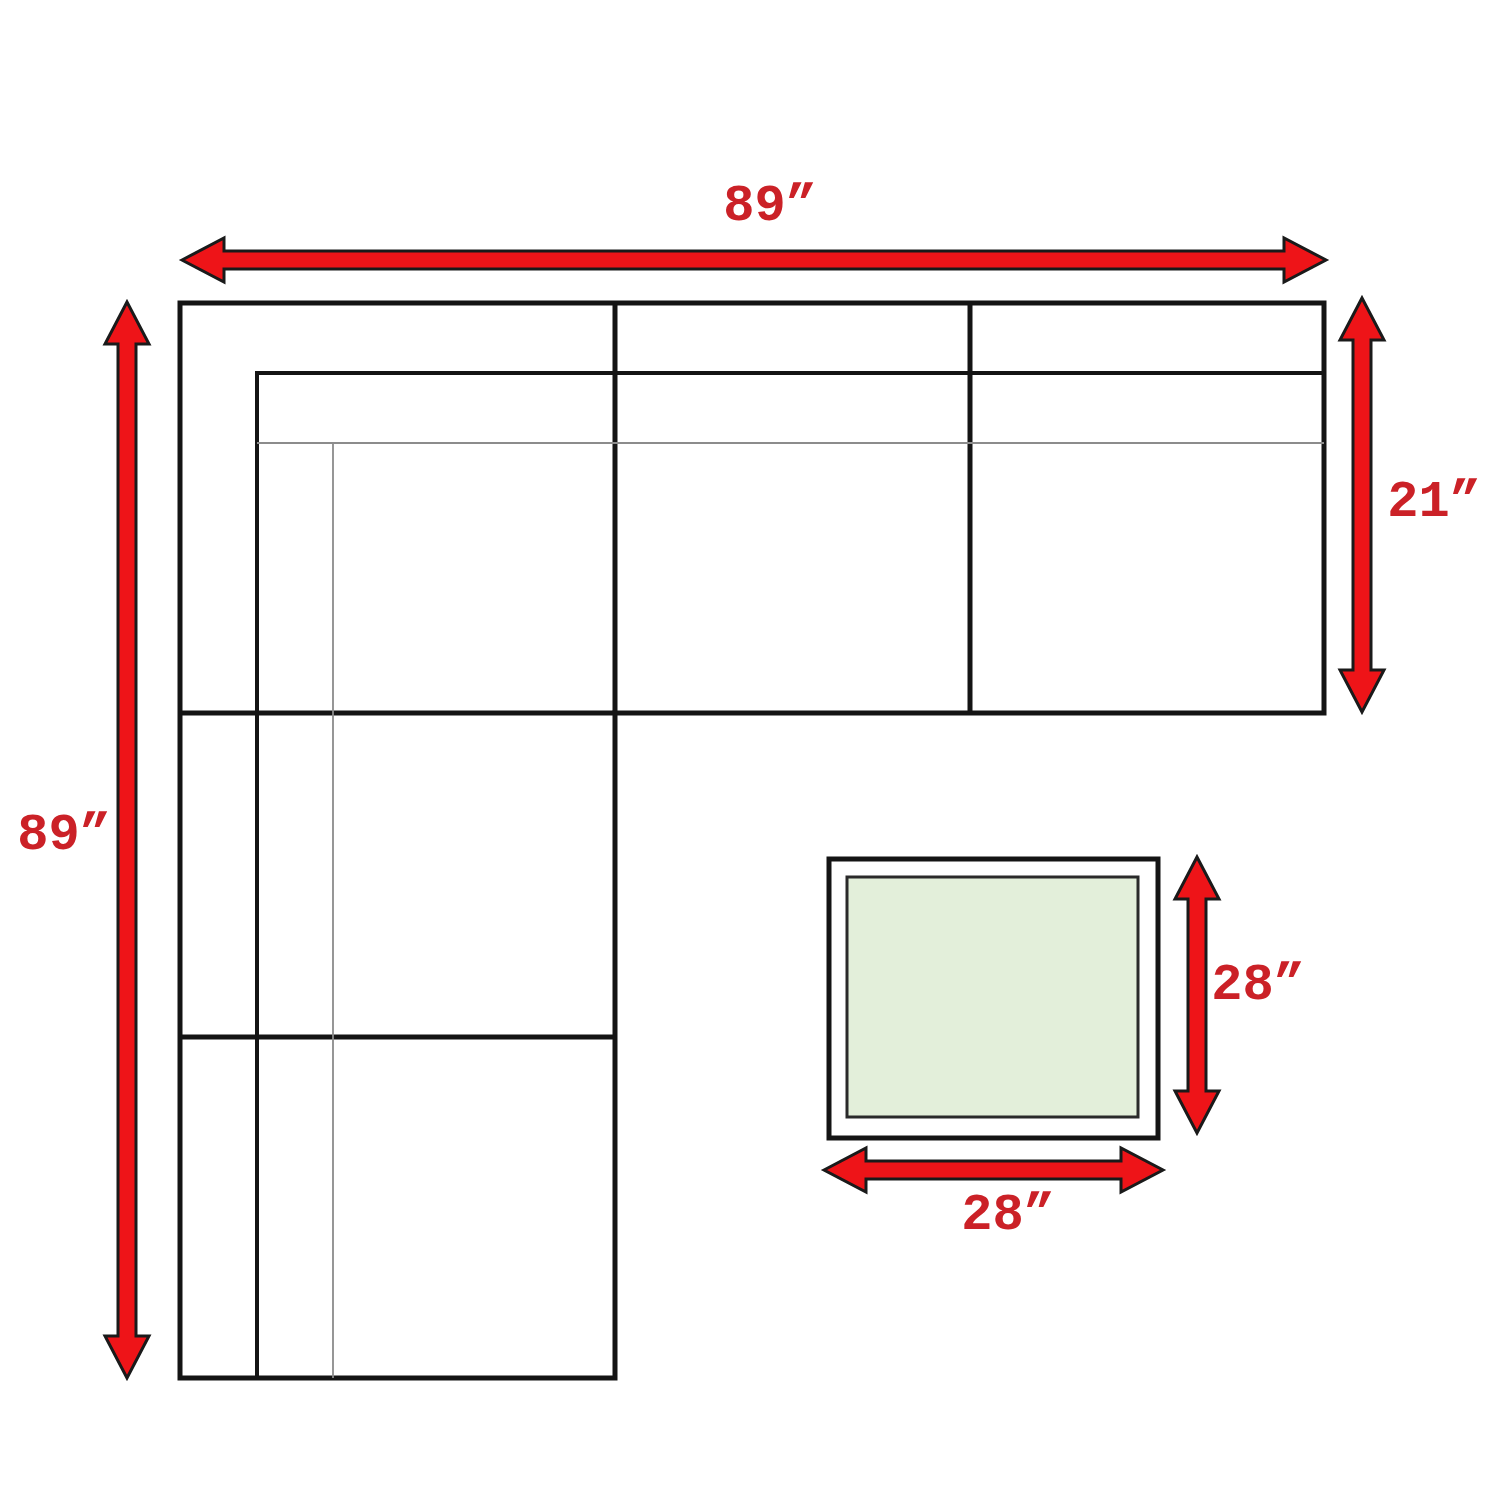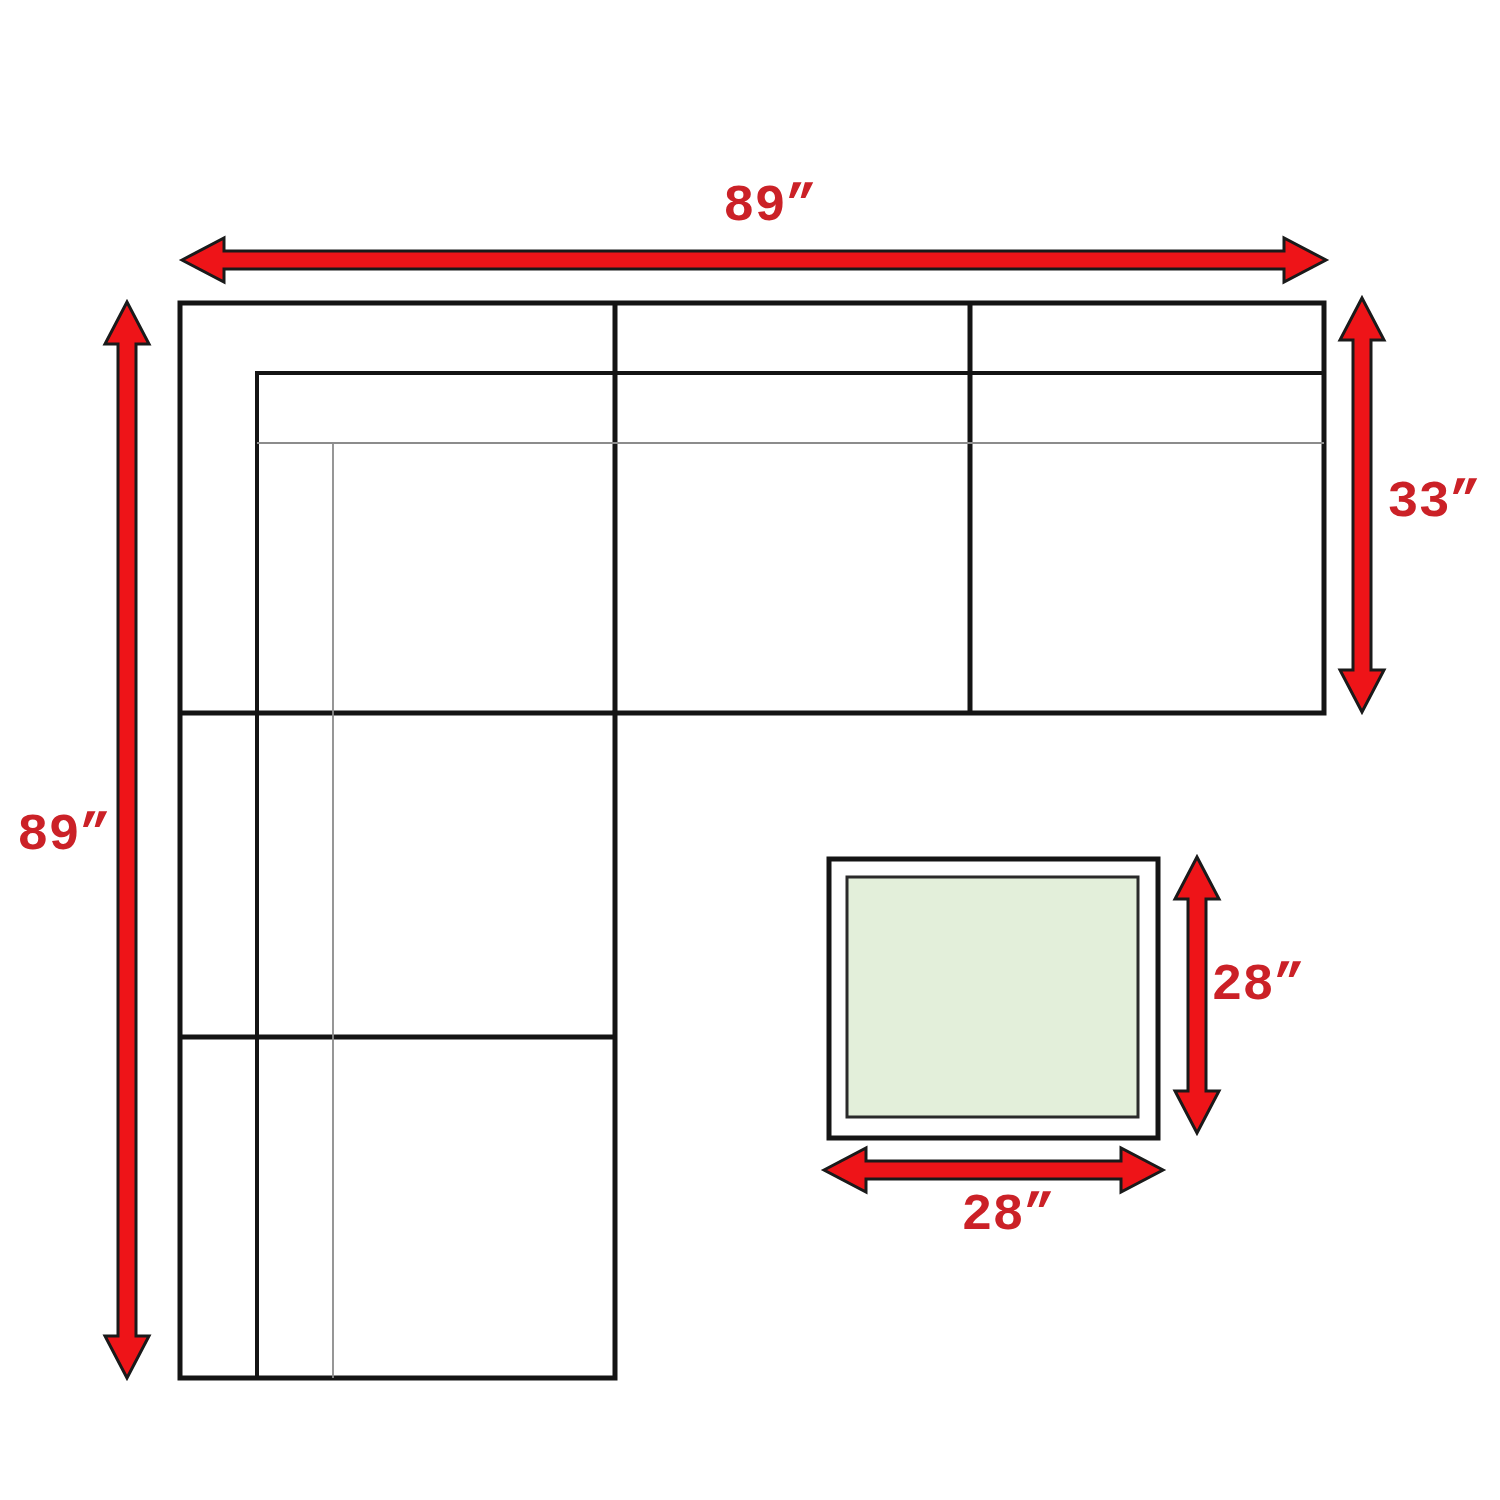--- a/index.html
+++ b/index.html
@@ -88,19 +88,19 @@
     <polygon class="arrow" points="127,282 105,324 118,324 118,1316 105,1316 127,1358 149,1316 136,1316 136,324 149,324"></polygon>
     <polygon class="arrow" points="1362,278 1340,320 1353,320 1353,650 1340,650 1362,692 1384,650 1371,650 1371,320 1384,320"></polygon>
     <polygon class="arrow" points="1197,837 1175,879 1188,879 1188,1071 1175,1071 1197,1113 1219,1071 1206,1071 1206,879 1219,879"></polygon>
     <polygon class="arrow" points="824,1150 866,1128 866,1141 1121,1141 1121,1128 1163,1150 1121,1172 1121,1159 866,1159 866,1172"></polygon>
   </svg>
 
   <div class="dim-label" style="left:770px; top:187px;">89”</div>
 
   <div class="dim-label" style="left:64px; top:816px;">89”</div>
 
-  <div class="dim-label" style="left:1434px; top:483px;">33”</div>
+  <div class="dim-label" style="left:1434px; top:483px;">21”</div>
 
   <div class="dim-label" style="left:1258px; top:966px;">28”</div>
 
   <div class="dim-label" style="left:1008px; top:1196px;">28”</div>
 
 </div>
 
 </body></html>

